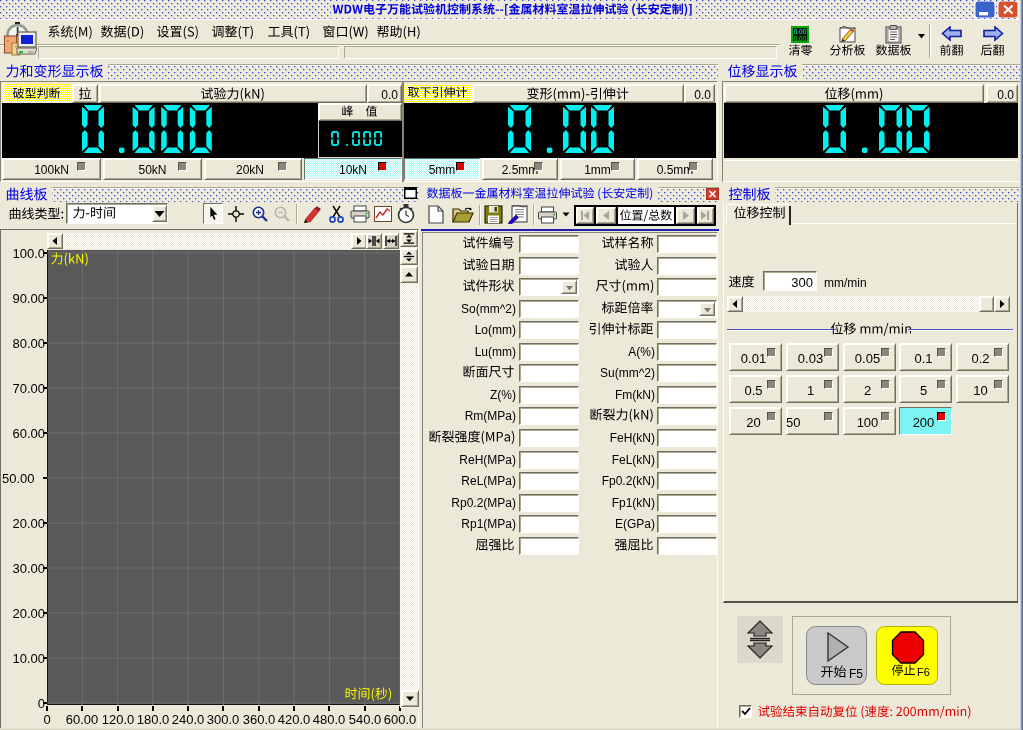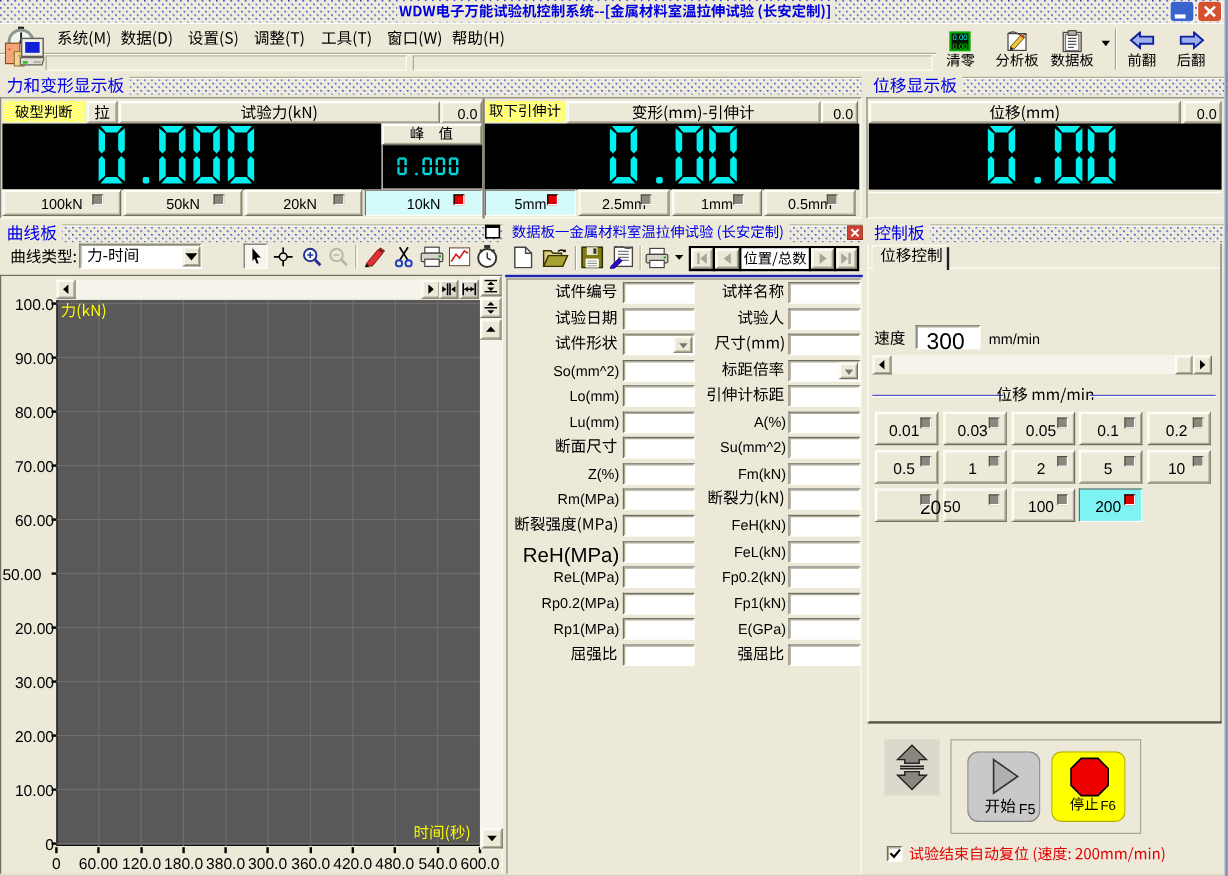--- a/index.html
+++ b/index.html
@@ -517,21 +517,21 @@
 <div style="position:absolute;left:43px;top:702px;width:4px;height:2px;background:#000"></div>
 <div style="position:absolute;left:46px;top:706px;width:2px;height:5px;background:#000"></div>
 <div class="a" style="left:22px;top:713px;width:50px;text-align:center;font-size:13px">0</div>
 <div style="position:absolute;left:81px;top:706px;width:2px;height:5px;background:#000"></div>
 <div class="a" style="left:57px;top:713px;width:50px;text-align:center;font-size:13px">60.00</div>
 <div style="position:absolute;left:117px;top:706px;width:2px;height:5px;background:#000"></div>
 <div class="a" style="left:93px;top:713px;width:50px;text-align:center;font-size:13px">120.0</div>
 <div style="position:absolute;left:152px;top:706px;width:2px;height:5px;background:#000"></div>
 <div class="a" style="left:128px;top:713px;width:50px;text-align:center;font-size:13px">180.0</div>
 <div style="position:absolute;left:187px;top:706px;width:2px;height:5px;background:#000"></div>
-<div class="a" style="left:163px;top:713px;width:50px;text-align:center;font-size:13px">380.0</div>
+<div class="a" style="left:163px;top:713px;width:50px;text-align:center;font-size:13px">240.0</div>
 <div style="position:absolute;left:222px;top:706px;width:2px;height:5px;background:#000"></div>
 <div class="a" style="left:198px;top:713px;width:50px;text-align:center;font-size:13px">300.0</div>
 <div style="position:absolute;left:258px;top:706px;width:2px;height:5px;background:#000"></div>
 <div class="a" style="left:234px;top:713px;width:50px;text-align:center;font-size:13px">360.0</div>
 <div style="position:absolute;left:293px;top:706px;width:2px;height:5px;background:#000"></div>
 <div class="a" style="left:269px;top:713px;width:50px;text-align:center;font-size:13px">420.0</div>
 <div style="position:absolute;left:328px;top:706px;width:2px;height:5px;background:#000"></div>
 <div class="a" style="left:304px;top:713px;width:50px;text-align:center;font-size:13px">480.0</div>
 <div style="position:absolute;left:364px;top:706px;width:2px;height:5px;background:#000"></div>
 <div class="a" style="left:340px;top:713px;width:50px;text-align:center;font-size:13px">540.0</div>
@@ -675,21 +675,21 @@
   </svg>
 <div class="" style="position:absolute;left:519px;top:364.3px;width:60px;height:18px;background:#fff;border:1px solid;border-color:#716f64 #fffef8 #fffef8 #716f64;box-shadow:inset 1px 1px 0 #aba990;"></div>
 <div class="a" style="left:398px;top:389px;width:118px;text-align:right;font-size:12px">Z(%)</div>
 <div class="" style="position:absolute;left:519px;top:385.85px;width:60px;height:18px;background:#fff;border:1px solid;border-color:#716f64 #fffef8 #fffef8 #716f64;box-shadow:inset 1px 1px 0 #aba990;"></div>
 <div class="a" style="left:398px;top:410px;width:118px;text-align:right;font-size:12px">Rm(MPa)</div>
 <div class="" style="position:absolute;left:519px;top:407.4px;width:60px;height:18px;background:#fff;border:1px solid;border-color:#716f64 #fffef8 #fffef8 #716f64;box-shadow:inset 1px 1px 0 #aba990;"></div>
 <svg style="position:absolute;left:428px;top:429.95000000000005px" width="88" height="17" viewBox="0 0 88 17">
     <path fill="#000" d="M6.6 1.4C6.4 2.1 6 3.1 5.7 3.7L6.3 3.9C6.6 3.3 7 2.4 7.3 1.6ZM3 1.6C3.3 2.3 3.5 3.3 3.5 3.9L4.2 3.7C4.2 3.1 3.9 2.1 3.6 1.4ZM4.7 0.5V4.4H2.8V5.3H4.5C4.1 6.4 3.3 7.7 2.6 8.3C2.7 8.6 2.9 8.9 3 9.2C3.6 8.6 4.2 7.6 4.7 6.6V9.9H5.5V6.4C6 7 6.5 7.8 6.7 8.2L7.3 7.5C7.1 7.2 5.9 5.8 5.5 5.4V5.3H7.4V4.4H5.5V0.5ZM1.6 1V11.2H7.1V10.3H2.5V1ZM7.9 1.8V6C7.9 8 7.8 10.1 6.9 12C7.1 12.1 7.5 12.3 7.6 12.5C8.7 10.5 8.8 8.3 8.8 6V5.8H10.7V12.5H11.6V5.8H13V4.9H8.8V2.5C10.3 2.2 11.8 1.7 12.9 1.2L12.1 0.5C11.2 1 9.4 1.5 7.9 1.8Z M21.8 1.2V5.1H22.7V1.2ZM24.4 0.6V5.6C24.4 5.8 24.3 5.8 24.1 5.8C24 5.8 23.3 5.9 22.6 5.8C22.7 6.1 22.8 6.4 22.9 6.7C23.8 6.7 24.4 6.7 24.8 6.5C25.2 6.4 25.3 6.1 25.3 5.6V0.6ZM17 12.5C17.3 12.3 17.7 12.2 21.3 11.5C21.3 11.3 21.3 10.9 21.3 10.7L18 11.3V9.3C18.7 8.9 19.4 8.5 19.9 8C21 10.2 22.8 11.7 25.4 12.4C25.5 12.1 25.8 11.7 26 11.5C24.7 11.3 23.6 10.8 22.7 10.1C23.5 9.8 24.4 9.2 25.2 8.7L24.4 8.2C23.8 8.6 22.9 9.2 22.1 9.6C21.6 9.1 21.2 8.6 20.8 8H25.8V7.1H20.5L20.9 7C20.7 6.6 20.3 6.1 19.9 5.7L19.1 6C19.4 6.3 19.7 6.8 19.9 7.1H14.2V8H18.7C17.5 8.9 15.7 9.6 14 9.9C14.2 10.1 14.4 10.4 14.6 10.6C15.4 10.4 16.2 10.2 17 9.8V10.7C17 11.3 16.7 11.6 16.5 11.7C16.7 11.9 16.9 12.2 17 12.5ZM15.8 4C16.3 4.3 16.9 4.8 17.3 5.1C16.5 5.6 15.4 6 14.4 6.2C14.5 6.4 14.7 6.7 14.8 6.9C17.3 6.4 19.5 5.1 20.4 2.7L19.9 2.4L19.7 2.5H17.2C17.5 2.2 17.7 1.9 17.9 1.7H20.9V0.9H14.6V1.7H16.9C16.2 2.6 15.2 3.3 14.1 3.8C14.3 4 14.6 4.3 14.8 4.4C15.4 4.1 16 3.7 16.5 3.2H19.2C18.9 3.8 18.5 4.2 18 4.6C17.6 4.3 17 3.9 16.5 3.6Z M33.2 2H37V3.6H33.2ZM32.3 1.2V4.5H34.7V5.6H32.1V9.1H34.7V11L31.5 11.2L31.6 12.2C33.2 12 35.6 11.9 37.8 11.7C38 12 38.1 12.3 38.2 12.6L39 12.2C38.8 11.4 38.1 10.2 37.4 9.4L36.6 9.7C36.9 10 37.1 10.4 37.4 10.8L35.6 11V9.1H38.3V5.6H35.6V4.5H37.9V1.2ZM32.9 6.4H34.7V8.3H32.9ZM35.6 6.4H37.4V8.3H35.6ZM27.6 4.1C27.5 5.3 27.3 7 27.1 8H27.7L30.2 8C30.1 10.2 29.9 11.1 29.7 11.4C29.5 11.5 29.4 11.5 29.2 11.5C29 11.5 28.4 11.5 27.8 11.5C28 11.7 28.1 12.1 28.1 12.4C28.7 12.4 29.3 12.4 29.6 12.4C30 12.4 30.2 12.3 30.5 12C30.8 11.6 31 10.5 31.2 7.5C31.2 7.4 31.2 7.1 31.2 7.1H28.2C28.2 6.4 28.3 5.7 28.4 5H31.3V1.2H27.3V2.1H30.4V4.1Z M44.5 3.1V4.2H42.4V5H44.5V7.2H49.6V5H51.7V4.2H49.6V3.1H48.6V4.2H45.5V3.1ZM48.6 5V6.4H45.5V5ZM49.3 8.8C48.8 9.5 48 10 47 10.4C46.1 10 45.4 9.5 44.8 8.8ZM42.6 8V8.8H44.3L43.9 9C44.4 9.7 45.1 10.3 46 10.8C44.7 11.2 43.4 11.5 42 11.6C42.1 11.8 42.3 12.2 42.4 12.4C44 12.2 45.6 11.9 47 11.3C48.3 11.9 49.8 12.3 51.4 12.5C51.6 12.2 51.8 11.8 52 11.6C50.6 11.5 49.2 11.2 48.1 10.8C49.2 10.2 50.2 9.4 50.8 8.3L50.2 8L50 8ZM45.6 0.7C45.8 1 46 1.4 46.2 1.8H41.1V5.4C41.1 7.3 41 10.1 40 12C40.2 12.1 40.7 12.3 40.9 12.5C41.9 10.4 42.1 7.4 42.1 5.3V2.7H51.8V1.8H47.3C47.1 1.4 46.9 0.9 46.6 0.5Z M55.6 14 56.3 13.7C55.2 11.8 54.7 9.6 54.7 7.4C54.7 5.2 55.2 3 56.3 1.1L55.6 0.8C54.4 2.8 53.7 4.8 53.7 7.4C53.7 10 54.4 12.1 55.6 14Z M58.2 11.4H59.3V6.2C59.3 5.3 59.2 4.2 59.1 3.4H59.2L59.9 5.5L61.8 10.5H62.6L64.4 5.5L65.1 3.4H65.2C65.1 4.2 65 5.3 65 6.2V11.4H66.1V1.9H64.7L62.9 7C62.7 7.7 62.5 8.3 62.2 9H62.2C61.9 8.3 61.7 7.7 61.5 7L59.6 1.9H58.2Z M68.8 11.4H70V7.6H71.5C73.6 7.6 75 6.7 75 4.7C75 2.6 73.6 1.9 71.5 1.9H68.8ZM70 6.7V2.9H71.3C73 2.9 73.8 3.3 73.8 4.7C73.8 6.1 73.1 6.7 71.4 6.7Z M78.5 11.6C79.4 11.6 80.2 11.2 80.8 10.6H80.9L81 11.4H82V7.1C82 5.3 81.2 4.2 79.5 4.2C78.4 4.2 77.4 4.7 76.7 5.1L77.2 5.9C77.8 5.6 78.5 5.2 79.3 5.2C80.5 5.2 80.8 6.1 80.8 7C77.8 7.3 76.4 8.1 76.4 9.6C76.4 10.9 77.3 11.6 78.5 11.6ZM78.8 10.6C78.1 10.6 77.6 10.3 77.6 9.5C77.6 8.6 78.4 8 80.8 7.8V9.7C80.1 10.3 79.5 10.6 78.8 10.6Z M84.3 14C85.5 12.1 86.2 10 86.2 7.4C86.2 4.8 85.5 2.8 84.3 0.8L83.5 1.1C84.7 3 85.2 5.2 85.2 7.4C85.2 9.6 84.7 11.8 83.5 13.7Z"></path>
   </svg>
 <div class="" style="position:absolute;left:519px;top:428.95000000000005px;width:60px;height:18px;background:#fff;border:1px solid;border-color:#716f64 #fffef8 #fffef8 #716f64;box-shadow:inset 1px 1px 0 #aba990;"></div>
-<div class="a" style="left:398px;top:454px;width:118px;text-align:right;font-size:17px">ReH(MPa)</div>
+<div class="a" style="left:398px;top:454px;width:118px;text-align:right;font-size:12px">ReH(MPa)</div>
 <div class="" style="position:absolute;left:519px;top:450.5px;width:60px;height:18px;background:#fff;border:1px solid;border-color:#716f64 #fffef8 #fffef8 #716f64;box-shadow:inset 1px 1px 0 #aba990;"></div>
 <div class="a" style="left:398px;top:475px;width:118px;text-align:right;font-size:12px">ReL(MPa)</div>
 <div class="" style="position:absolute;left:519px;top:472.05px;width:60px;height:18px;background:#fff;border:1px solid;border-color:#716f64 #fffef8 #fffef8 #716f64;box-shadow:inset 1px 1px 0 #aba990;"></div>
 <div class="a" style="left:398px;top:497px;width:118px;text-align:right;font-size:12px">Rp0.2(MPa)</div>
 <div class="" style="position:absolute;left:519px;top:493.6px;width:60px;height:18px;background:#fff;border:1px solid;border-color:#716f64 #fffef8 #fffef8 #716f64;box-shadow:inset 1px 1px 0 #aba990;"></div>
 <div class="a" style="left:398px;top:518px;width:118px;text-align:right;font-size:12px">Rp1(MPa)</div>
 <div class="" style="position:absolute;left:519px;top:515.1500000000001px;width:60px;height:18px;background:#fff;border:1px solid;border-color:#716f64 #fffef8 #fffef8 #716f64;box-shadow:inset 1px 1px 0 #aba990;"></div>
 <svg style="position:absolute;left:475px;top:537.7px" width="41" height="17" viewBox="0 0 41 17">
     <path fill="#000" d="M3.2 2.1H11V3.6H3.2ZM2.3 1.2V5C2.3 7 2.2 9.9 1 12C1.2 12.1 1.7 12.3 1.8 12.5C3.1 10.3 3.2 7.2 3.2 5V4.5H12V1.2ZM4.1 8.9V12H11.3V12.5H12.3V8.9H11.3V11.1H8.6V8.2H11.8V5.3H10.9V7.4H8.6V4.7H7.6V7.4H5.4V5.3H4.5V8.2H7.6V11.1H5V8.9Z M20.2 2H24V3.6H20.2ZM19.3 1.2V4.5H21.7V5.6H19.1V9.1H21.7V11L18.5 11.2L18.6 12.2C20.2 12 22.6 11.9 24.8 11.7C25 12 25.1 12.3 25.2 12.6L26 12.2C25.8 11.4 25.1 10.2 24.4 9.4L23.6 9.7C23.9 10 24.1 10.4 24.4 10.8L22.6 11V9.1H25.3V5.6H22.6V4.5H24.9V1.2ZM19.9 6.4H21.7V8.3H19.9ZM22.6 6.4H24.4V8.3H22.6ZM14.6 4.1C14.5 5.3 14.3 7 14.1 8H14.7L17.2 8C17.1 10.2 16.9 11.1 16.7 11.4C16.5 11.5 16.4 11.5 16.2 11.5C16 11.5 15.4 11.5 14.8 11.5C15 11.7 15.1 12.1 15.1 12.4C15.7 12.4 16.3 12.4 16.6 12.4C17 12.4 17.2 12.3 17.5 12C17.8 11.6 18 10.5 18.2 7.5C18.2 7.4 18.2 7.1 18.2 7.1H15.2C15.2 6.4 15.3 5.7 15.4 5H18.3V1.2H14.3V2.1H17.4V4.1Z M28.1 12.4C28.4 12.2 28.9 11.9 32.5 10.8C32.4 10.6 32.4 10.1 32.4 9.8L29.2 10.8V5.5H32.4V4.5H29.2V0.7H28.2V10.5C28.2 11.1 27.9 11.4 27.6 11.5C27.8 11.7 28 12.1 28.1 12.4ZM33.4 0.6V10.3C33.4 11.8 33.8 12.1 35 12.1C35.3 12.1 36.8 12.1 37 12.1C38.4 12.1 38.6 11.2 38.7 8.6C38.5 8.6 38.1 8.4 37.8 8.2C37.7 10.6 37.6 11.2 37 11.2C36.6 11.2 35.4 11.2 35.1 11.2C34.6 11.2 34.4 11.1 34.4 10.3V6.5C35.9 5.7 37.4 4.7 38.6 3.8L37.7 2.9C37 3.7 35.7 4.7 34.4 5.5V0.6Z"></path>
   </svg>
@@ -770,21 +770,21 @@
 <div class="" style="position:absolute;left:723px;top:203px;width:1px;height:399px;background:#fffef8"></div>
 <div class="" style="position:absolute;left:726px;top:204px;width:64px;height:20px;background:#ece9d8;border:1px solid;border-color:#fffef8 #ece9d8 #ece9d8 #fffef8;border-radius:3px 0 0 0"></div>
 <svg style="position:absolute;left:733px;top:206px" width="54" height="17" viewBox="0 0 54 17">
     <path fill="#000" d="M5.3 2.9V3.8H12.4V2.9ZM6.2 4.8C6.5 6.6 6.9 9 7 10.4L8 10.1C7.9 8.8 7.5 6.4 7 4.6ZM7.9 0.7C8.2 1.3 8.4 2.2 8.5 2.7L9.5 2.5C9.4 1.9 9.1 1.1 8.8 0.4ZM4.7 11V11.9H12.9V11H10.2C10.7 9.3 11.2 6.7 11.6 4.7L10.6 4.5C10.3 6.5 9.8 9.2 9.3 11ZM4.2 0.6C3.5 2.5 2.3 4.5 1 5.8C1.2 6 1.4 6.5 1.6 6.7C2 6.3 2.4 5.7 2.8 5.1V12.5H3.8V3.6C4.3 2.7 4.8 1.8 5.1 0.8Z M17.9 0.6C17 1 15.5 1.4 14.2 1.7C14.4 1.9 14.5 2.2 14.5 2.4C15 2.3 15.6 2.2 16.1 2.1V4.3H14.1V5.2H15.9C15.4 6.6 14.7 8.3 13.9 9.3C14.1 9.5 14.3 9.9 14.4 10.2C15 9.4 15.6 8 16.1 6.7V12.5H17V6.5C17.4 7.1 17.8 7.8 18 8.2L18.6 7.4C18.3 7.1 17.3 5.8 17 5.5V5.2H18.6V4.3H17V1.9C17.6 1.8 18.1 1.6 18.5 1.4ZM20.1 3.8C20.6 4 21.1 4.4 21.4 4.7C20.5 5.2 19.5 5.6 18.5 5.8C18.6 6 18.9 6.3 19 6.6C21.6 5.9 24.1 4.5 25.2 2L24.6 1.7L24.4 1.8H22C22.3 1.4 22.6 1.1 22.8 0.7L21.8 0.5C21.2 1.5 20.1 2.6 18.4 3.4C18.6 3.5 18.9 3.8 19.1 4C19.9 3.6 20.6 3.1 21.2 2.6H23.9C23.5 3.2 22.9 3.8 22.2 4.3C21.8 3.9 21.3 3.5 20.9 3.3ZM20.8 8.9C21.3 9.2 21.8 9.7 22.2 10.1C21.1 10.9 19.6 11.4 18.2 11.7C18.4 11.9 18.6 12.3 18.7 12.5C21.9 11.8 24.8 10.1 26 6.7L25.3 6.4L25.1 6.4H22.9C23.2 6.1 23.4 5.8 23.6 5.4L22.6 5.2C21.9 6.4 20.6 7.7 18.6 8.6C18.8 8.8 19.1 9.1 19.3 9.3C20.4 8.7 21.4 8 22.1 7.3H24.7C24.3 8.2 23.7 8.9 23 9.5C22.6 9.2 22 8.7 21.5 8.4Z M35.5 4.3C36.4 5 37.5 6 38 6.6L38.6 6C38.1 5.4 37 4.4 36.1 3.7ZM33.8 3.7C33.2 4.6 32.2 5.5 31.3 6C31.5 6.2 31.8 6.6 31.9 6.8C32.9 6.1 33.9 5.1 34.6 4ZM28.6 0.5V3H27.1V4H28.6V7.1C28 7.3 27.4 7.5 26.9 7.6L27.1 8.6L28.6 8V11.2C28.6 11.4 28.6 11.5 28.4 11.5C28.3 11.5 27.7 11.5 27.2 11.5C27.3 11.7 27.4 12.1 27.5 12.4C28.3 12.4 28.8 12.3 29.1 12.2C29.4 12 29.5 11.8 29.5 11.2V7.7L30.9 7.2L30.8 6.3L29.5 6.8V4H30.9V3H29.5V0.5ZM30.8 11.2V12.1H39V11.2H35.5V7.9H38.1V7H31.9V7.9H34.5V11.2ZM34.1 0.7C34.3 1.1 34.5 1.7 34.7 2.1H31.3V4.4H32.2V3H38V4.2H38.9V2.1H35.8C35.6 1.6 35.3 1 35.1 0.5Z M48.3 1.7V8.9H49.2V1.7ZM50.6 0.7V11.1C50.6 11.3 50.5 11.4 50.3 11.4C50.1 11.4 49.4 11.4 48.6 11.4C48.7 11.7 48.9 12.2 48.9 12.4C49.9 12.4 50.6 12.4 51 12.2C51.4 12.1 51.6 11.8 51.6 11.1V0.7ZM41.3 0.8C41.1 2.1 40.6 3.4 40 4.3C40.3 4.4 40.7 4.5 40.9 4.6C41.1 4.3 41.3 3.8 41.6 3.3H43.3V4.7H40.1V5.6H43.3V6.9H40.7V11.4H41.6V7.8H43.3V12.5H44.2V7.8H46V10.4C46 10.6 46 10.6 45.8 10.6C45.7 10.6 45.2 10.6 44.7 10.6C44.8 10.8 44.9 11.2 45 11.5C45.7 11.5 46.2 11.4 46.5 11.3C46.8 11.1 46.9 10.9 46.9 10.5V6.9H44.2V5.6H47.4V4.7H44.2V3.3H46.8V2.4H44.2V0.6H43.3V2.4H41.9C42 1.9 42.2 1.5 42.3 1Z"></path>
   </svg>
 <div class="" style="position:absolute;left:789px;top:206px;width:2px;height:19px;background:#222"></div>
 <svg style="position:absolute;left:728px;top:275px" width="28" height="17" viewBox="0 0 28 17">
     <path fill="#000" d="M1.4 1.6C2.1 2.2 3 3.2 3.4 3.8L4.2 3.2C3.8 2.6 2.9 1.7 2.1 1.1ZM4 5.2H1.1V6.1H3V10.1C2.4 10.3 1.7 10.9 1 11.6L1.7 12.4C2.3 11.6 3 10.9 3.5 10.9C3.8 10.9 4.2 11.3 4.8 11.6C5.7 12.1 6.8 12.2 8.3 12.2C9.5 12.2 11.8 12.2 12.7 12.1C12.7 11.8 12.9 11.4 13 11.1C11.7 11.3 9.8 11.3 8.3 11.3C6.9 11.3 5.8 11.3 5 10.8C4.5 10.5 4.2 10.3 4 10.2ZM6.1 4.6H8.1V6.2H6.1ZM9.1 4.6H11.3V6.2H9.1ZM8.1 0.5V1.9H4.6V2.7H8.1V3.8H5.2V7H7.7C6.9 8.1 5.7 9.2 4.5 9.7C4.7 9.9 5 10.2 5.1 10.4C6.2 9.9 7.3 8.9 8.1 7.8V10.8H9.1V7.8C10.2 8.6 11.3 9.5 11.9 10.2L12.6 9.6C11.9 8.8 10.5 7.8 9.4 7H12.2V3.8H9.1V2.7H12.8V1.9H9.1V0.5Z M18.5 3.1V4.2H16.4V5H18.5V7.2H23.6V5H25.7V4.2H23.6V3.1H22.6V4.2H19.5V3.1ZM22.6 5V6.4H19.5V5ZM23.3 8.8C22.8 9.5 22 10 21 10.4C20.1 10 19.4 9.5 18.8 8.8ZM16.6 8V8.8H18.3L17.9 9C18.4 9.7 19.1 10.3 20 10.8C18.7 11.2 17.4 11.5 16 11.6C16.1 11.8 16.3 12.2 16.4 12.4C18 12.2 19.6 11.9 21 11.3C22.3 11.9 23.8 12.3 25.4 12.5C25.6 12.2 25.8 11.8 26 11.6C24.6 11.5 23.2 11.2 22.1 10.8C23.2 10.2 24.2 9.4 24.8 8.3L24.2 8L24 8ZM19.6 0.7C19.8 1 20 1.4 20.2 1.8H15.1V5.4C15.1 7.3 15 10.1 14 12C14.2 12.1 14.7 12.3 14.9 12.5C15.9 10.4 16.1 7.4 16.1 5.3V2.7H25.8V1.8H21.3C21.1 1.4 20.9 0.9 20.6 0.5Z"></path>
   </svg>
 <div class="" style="position:absolute;left:763px;top:271px;width:54px;height:20px;background:#fff;border:1px solid;border-color:#716f64 #fffef8 #fffef8 #716f64;box-shadow:inset 1px 1px 0 #aba990;"></div>
-<div class="a" style="left:763px;top:276px;width:50px;text-align:center;font-size:19px">300</div>
+<div class="a" style="left:763px;top:276px;width:50px;text-align:right;font-size:13px">300</div>
 <div class="a" style="left:824px;top:277px;font-size:12px">mm/min</div>
 <svg style="position:absolute;left:727px;top:296px" width="283" height="16" viewBox="0 0 283 16">
     <defs>
       <pattern id="ck13" width="2" height="2" patternUnits="userSpaceOnUse">
         <rect width="2" height="2" fill="#ece9d8"></rect>
         <rect x="0" y="0" width="1" height="1" fill="#ffffff"></rect>
         <rect x="1" y="1" width="1" height="1" fill="#ffffff"></rect>
       </pattern>
     </defs>
     <rect width="283" height="16" fill="url(#ck13)" shape-rendering="crispEdges"></rect>
@@ -829,21 +829,21 @@
 <div class="" style="position:absolute;left:842.6px;top:375px;width:53px;height:28px;background:#ece9d8;border:1px solid;border-color:#fffef8 #716f64 #716f64 #fffef8;box-shadow:inset 1px 1px 0 #fffef8, inset -1px -1px 0 #aba990;"></div>
 <div class="a" style="left:843px;top:384px;width:49px;text-align:center;font-size:13px">2</div>
 <div style="position:absolute;left:881px;top:380px;width:9px;height:9px;background:#8a887c;border:1px solid;border-color:#55534a #fff #fff #55534a"></div>
 <div class="" style="position:absolute;left:899.4px;top:375px;width:53px;height:28px;background:#ece9d8;border:1px solid;border-color:#fffef8 #716f64 #716f64 #fffef8;box-shadow:inset 1px 1px 0 #fffef8, inset -1px -1px 0 #aba990;"></div>
 <div class="a" style="left:899px;top:384px;width:49px;text-align:center;font-size:13px">5</div>
 <div style="position:absolute;left:937px;top:380px;width:9px;height:9px;background:#8a887c;border:1px solid;border-color:#55534a #fff #fff #55534a"></div>
 <div class="" style="position:absolute;left:956.2px;top:375px;width:53px;height:28px;background:#ece9d8;border:1px solid;border-color:#fffef8 #716f64 #716f64 #fffef8;box-shadow:inset 1px 1px 0 #fffef8, inset -1px -1px 0 #aba990;"></div>
 <div class="a" style="left:956px;top:384px;width:49px;text-align:center;font-size:13px">10</div>
 <div style="position:absolute;left:994px;top:380px;width:9px;height:9px;background:#8a887c;border:1px solid;border-color:#55534a #fff #fff #55534a"></div>
 <div class="" style="position:absolute;left:729.0px;top:407px;width:53px;height:28px;background:#ece9d8;border:1px solid;border-color:#fffef8 #716f64 #716f64 #fffef8;box-shadow:inset 1px 1px 0 #fffef8, inset -1px -1px 0 #aba990;"></div>
-<div class="a" style="left:751px;top:416px;width:49px;text-align:center;font-size:16px">20</div>
+<div class="a" style="left:729px;top:416px;width:49px;text-align:center;font-size:13px">20</div>
 <div style="position:absolute;left:767px;top:412px;width:9px;height:9px;background:#8a887c;border:1px solid;border-color:#55534a #fff #fff #55534a"></div>
 <div class="" style="position:absolute;left:785.8px;top:407px;width:53px;height:28px;background:#ece9d8;border:1px solid;border-color:#fffef8 #716f64 #716f64 #fffef8;box-shadow:inset 1px 1px 0 #fffef8, inset -1px -1px 0 #aba990;"></div>
 <div class="a" style="left:786px;top:416px;width:49px;font-size:13px">50</div>
 <div style="position:absolute;left:824px;top:412px;width:9px;height:9px;background:#8a887c;border:1px solid;border-color:#55534a #fff #fff #55534a"></div>
 <div class="" style="position:absolute;left:842.6px;top:407px;width:53px;height:28px;background:#ece9d8;border:1px solid;border-color:#fffef8 #716f64 #716f64 #fffef8;box-shadow:inset 1px 1px 0 #fffef8, inset -1px -1px 0 #aba990;"></div>
 <div class="a" style="left:843px;top:416px;width:49px;text-align:center;font-size:13px">100</div>
 <div style="position:absolute;left:881px;top:412px;width:9px;height:9px;background:#8a887c;border:1px solid;border-color:#55534a #fff #fff #55534a"></div>
 <div style="position:absolute;left:899px;top:407px;width:53px;height:28px;background:#7df3f3;border:1px solid;border-color:#716f64 #fffef8 #fffef8 #716f64"></div>
 <div class="a" style="left:899px;top:416px;width:49px;text-align:center;font-size:13px">200</div>
 <div style="position:absolute;left:937px;top:412px;width:9px;height:9px;background:#e00000;border:1px solid;border-color:#000 #fff #fff #000"></div>

